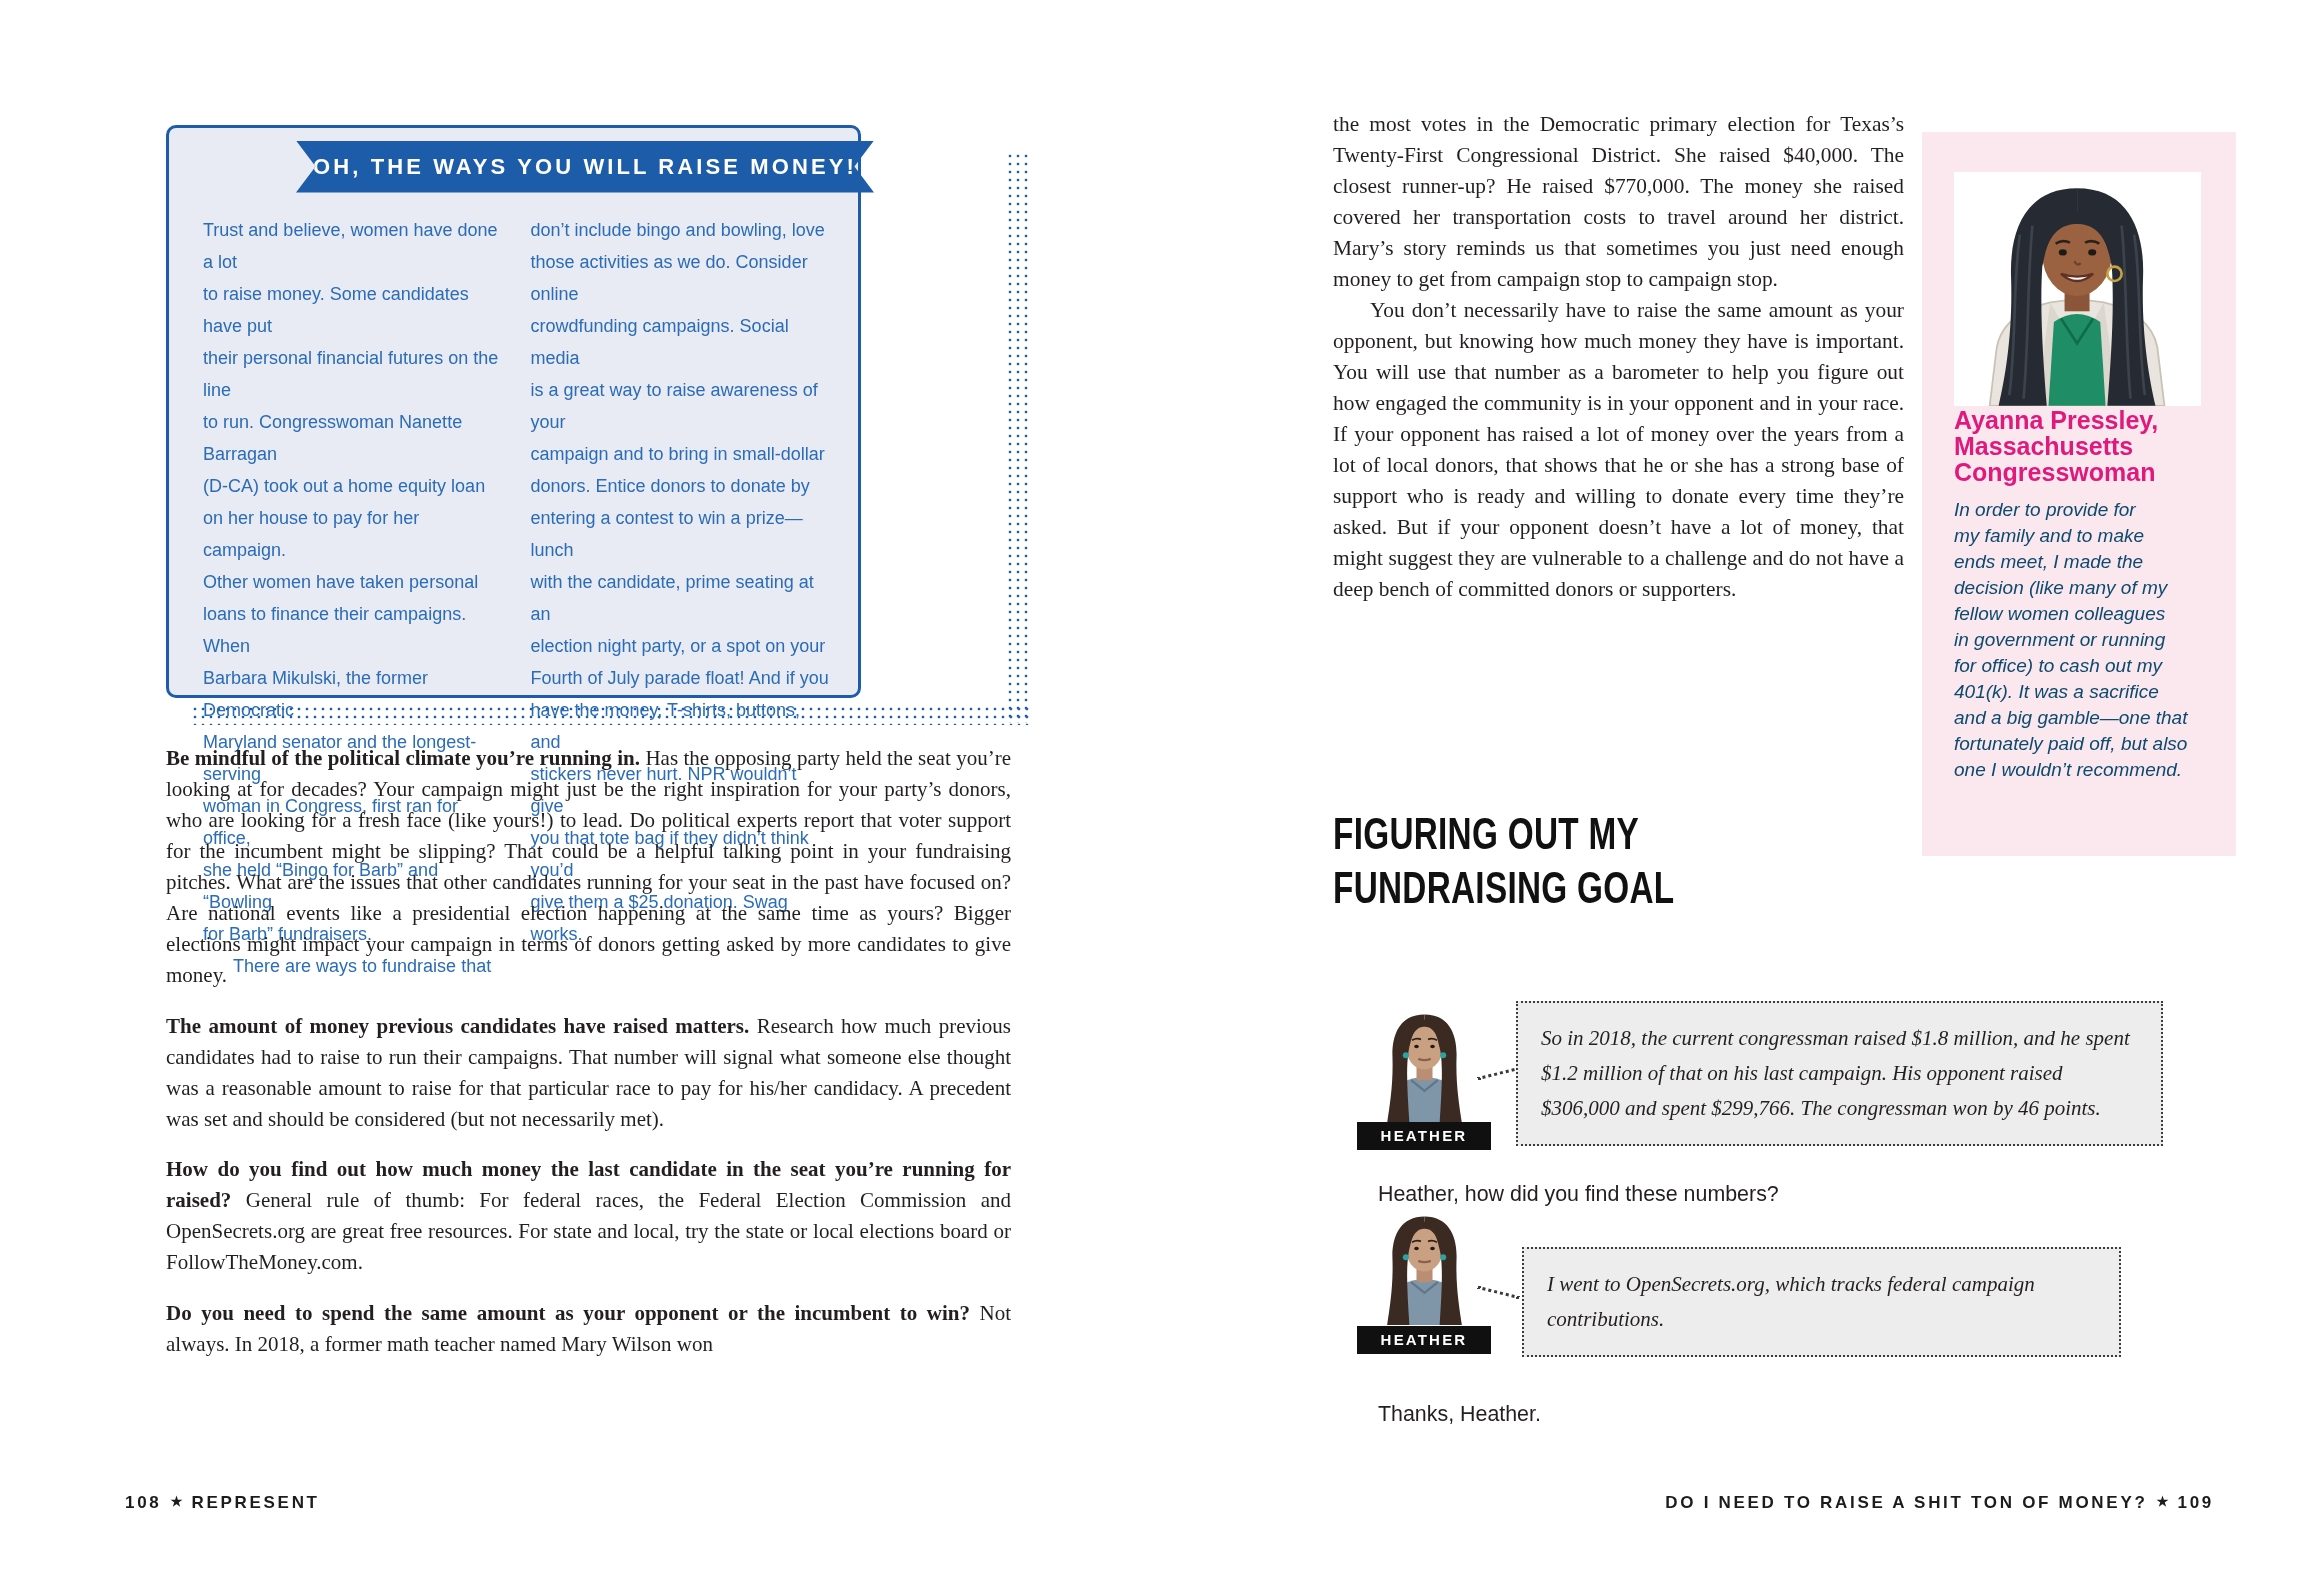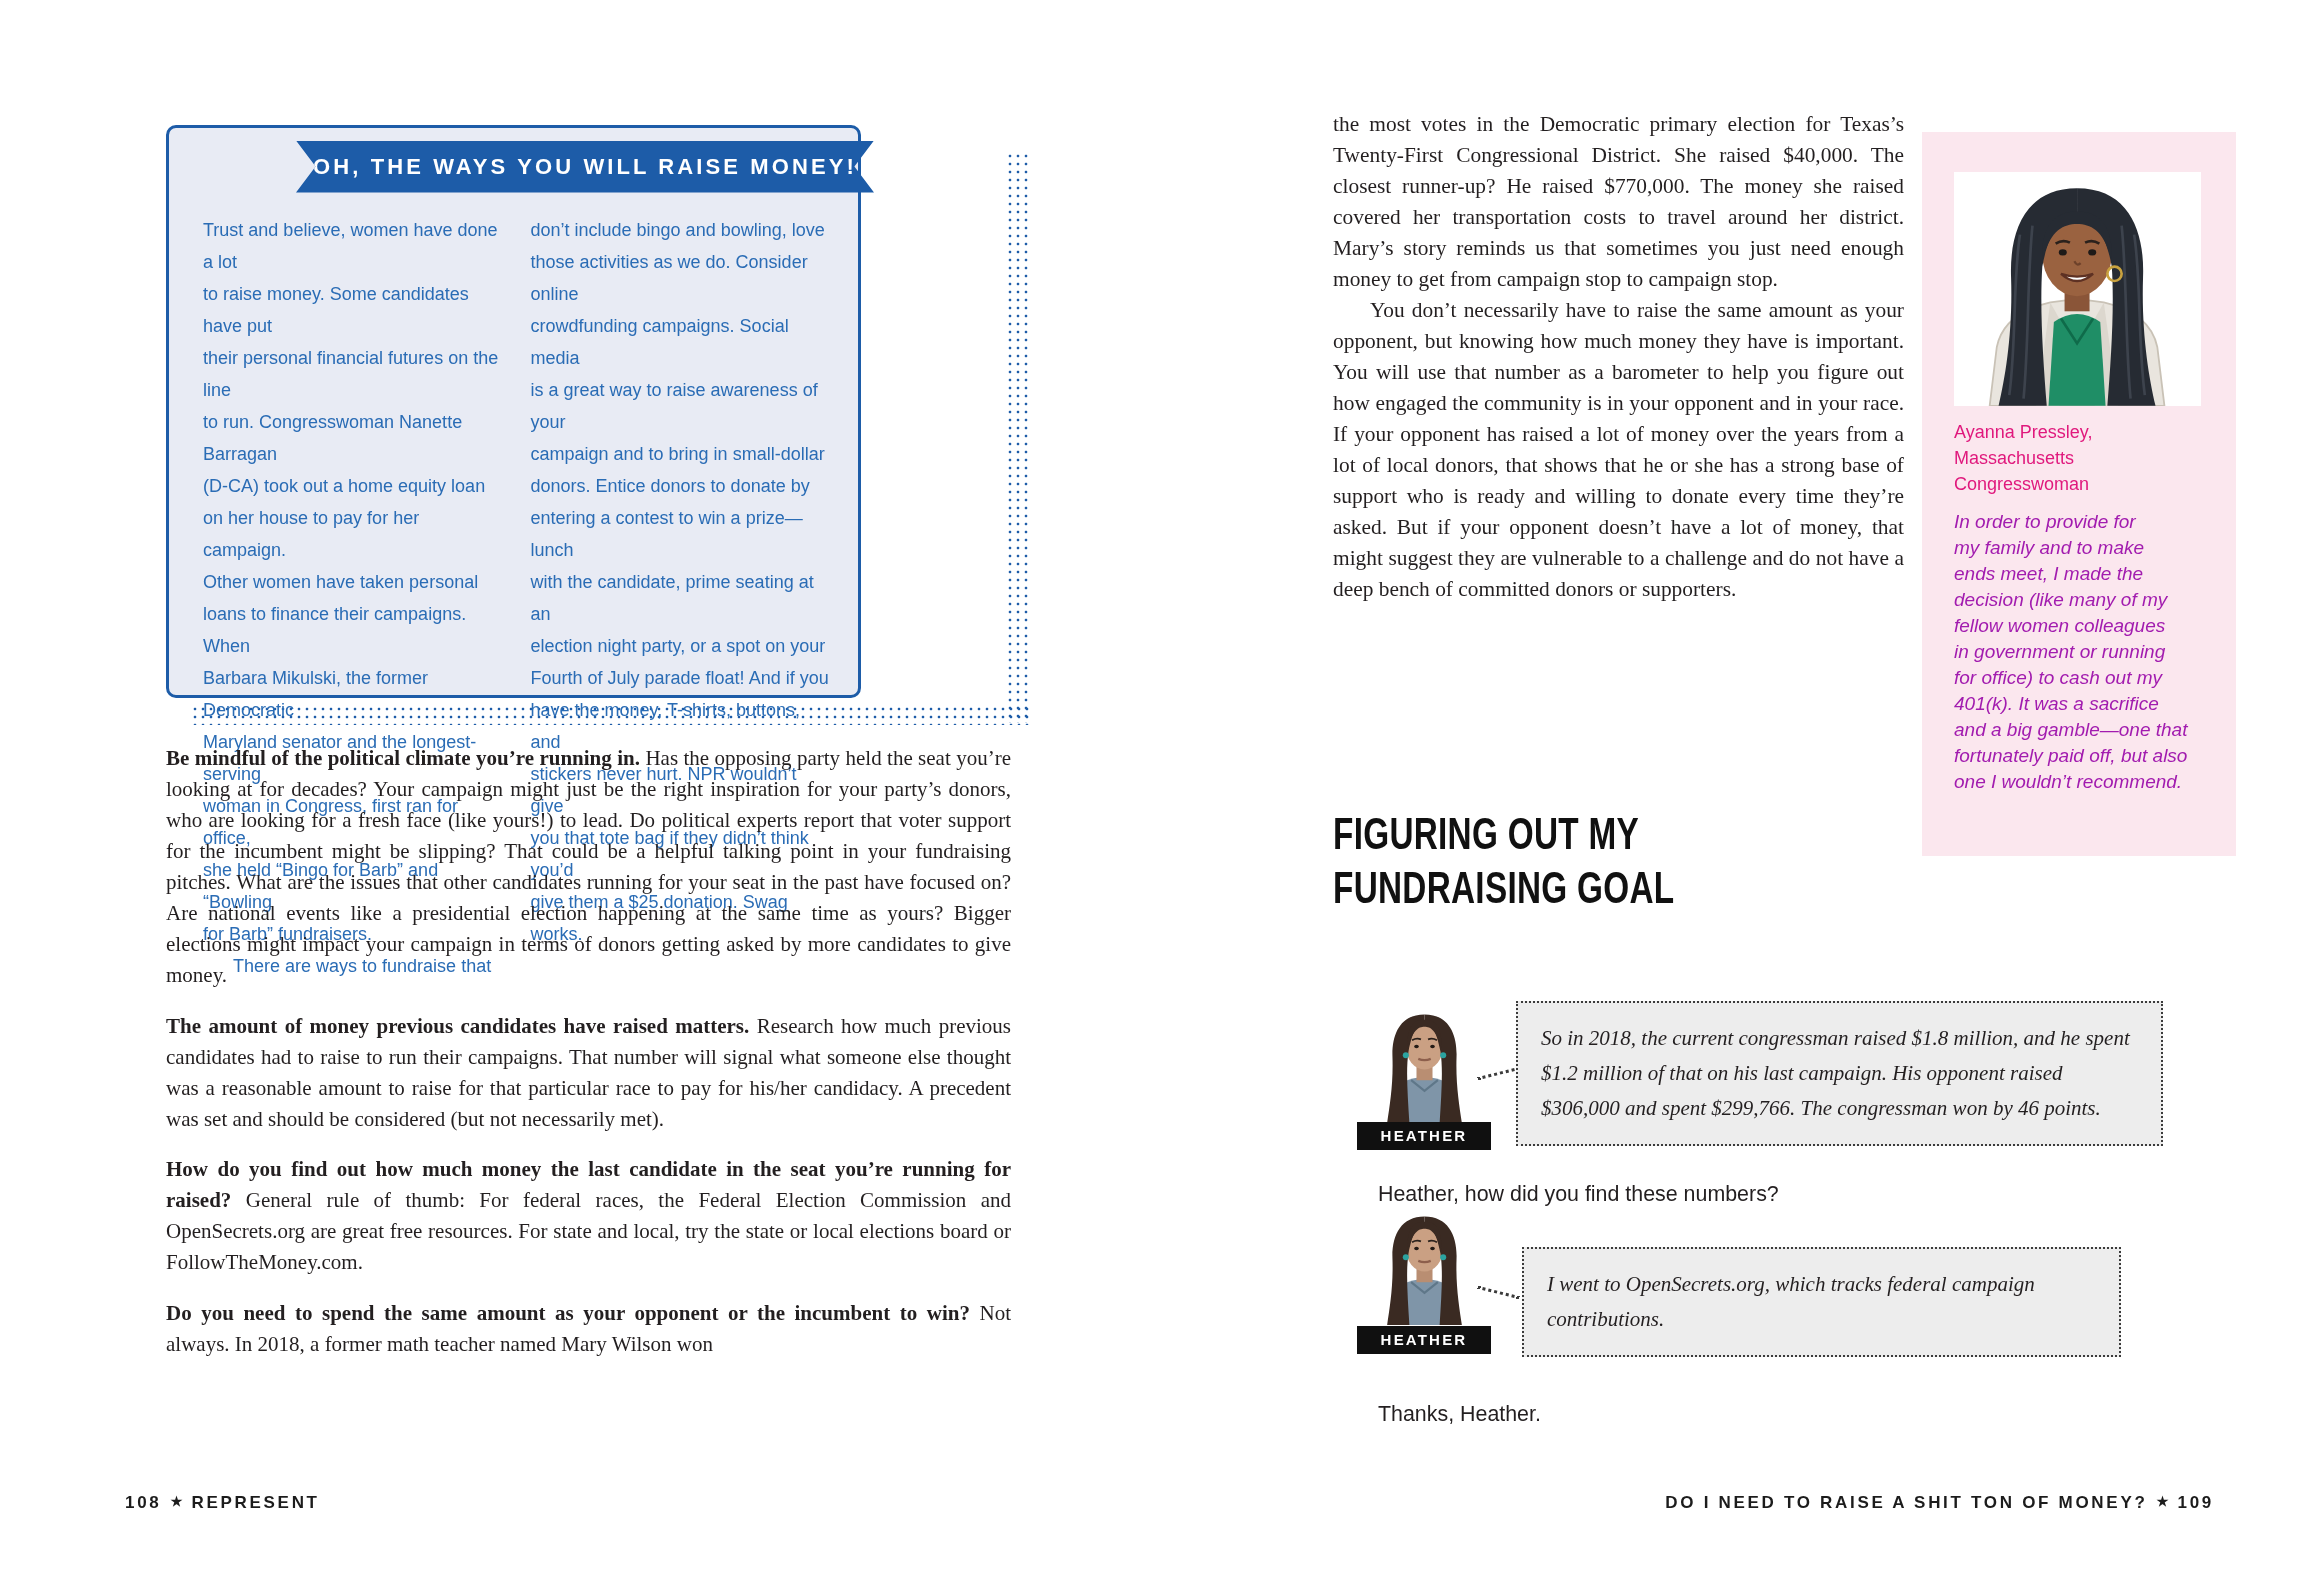--- a/index.html
+++ b/index.html
@@ -44,24 +44,24 @@
            font-family:"Liberation Sans",sans-serif;font-weight:bold;
            font-size:45px;line-height:54px;letter-spacing:0.4px;
            transform:scaleX(.74);transform-origin:left top;white-space:nowrap;}
   .intro{position:absolute;left:1333px;top:923px;width:858px;
          font-family:"Liberation Serif",serif;font-size:21.4px;line-height:32px;}
 
   
   .sidebar{position:absolute;left:1922px;top:132px;width:314px;height:724px;
            background:var(--pink-bg,#fbe7ee);box-sizing:border-box;padding:40px 32px 0 32px;}
   .sidebar-photo{width:247px;height:234px;background:#fff;overflow:hidden;}
-  .sidebar-name{margin-top:13px;color:var(--pink-accent,#e0197d);font-weight:normal;
-                font-size:18px;line-height:26px;white-space:pre-line;}
+  .sidebar-name{margin-top:1px;color:var(--pink-accent,#e0197d);font-weight:bold;
+                font-size:25px;line-height:26px;white-space:pre-line;}
   .sidebar-quote{margin-top:11.6px;font-style:italic;font-size:19px;line-height:26px;
-                 color:#a21caf;white-space:pre-line;}
+                 color:#0c4a6e;white-space:pre-line;}
 
   
   .avatar{position:absolute;width:105px;height:114px;background:#fff;}
   .avatar-label{position:absolute;width:134px;height:28px;background:#101010;color:#fff;
                 font-weight:bold;font-size:15px;letter-spacing:2.2px;text-align:center;
                 line-height:28px;}
   .bubble{position:absolute;background:var(--bubble-bg,#ededed);border:2.7px dotted #3b3b3b;
           box-sizing:border-box;padding:18px 23px;
           font-family:"Liberation Serif",serif;font-style:italic;font-size:21px;line-height:35px;}
   .connector{position:absolute;border-top:3.1px dotted #3b3b3b;}

